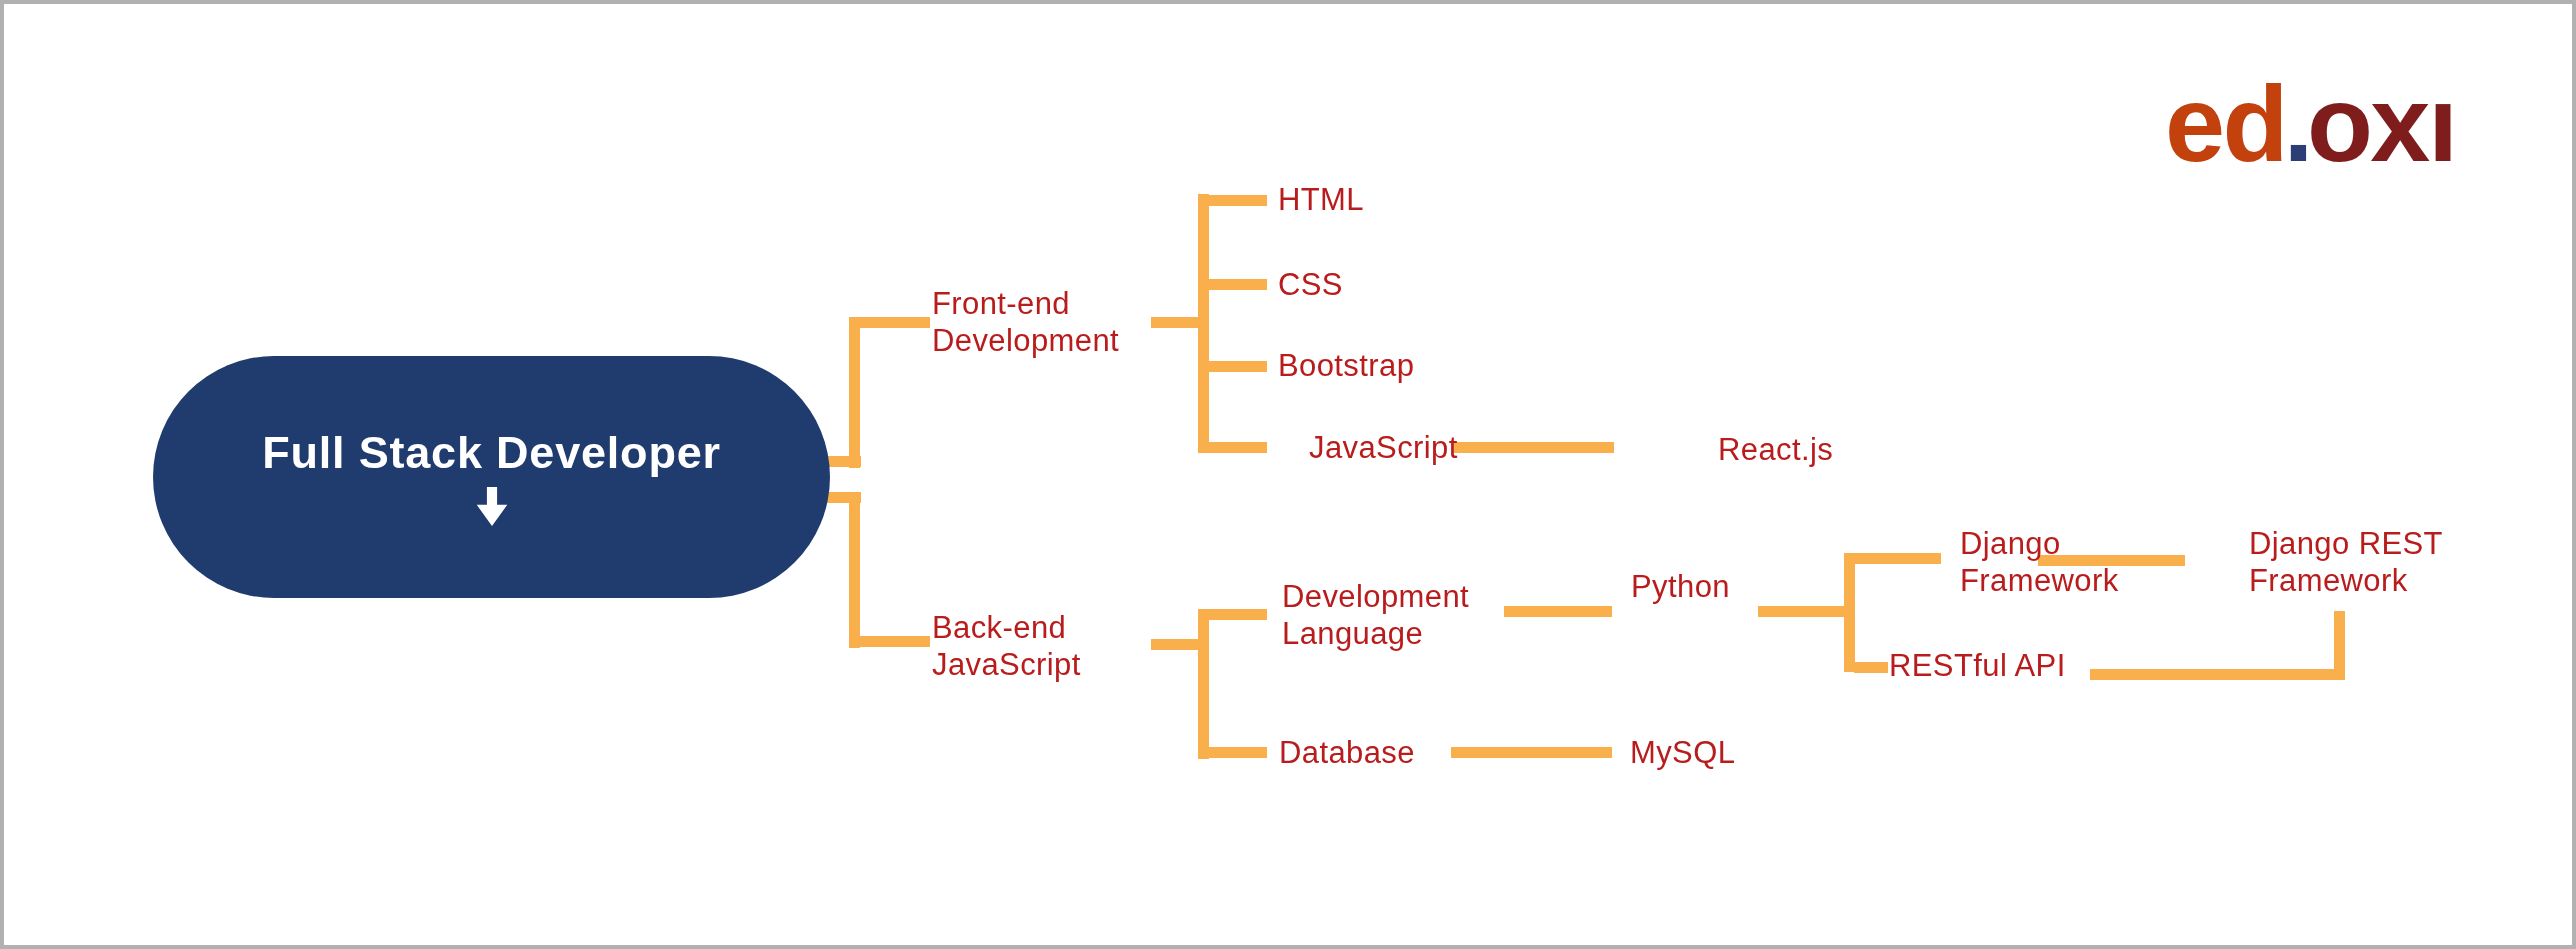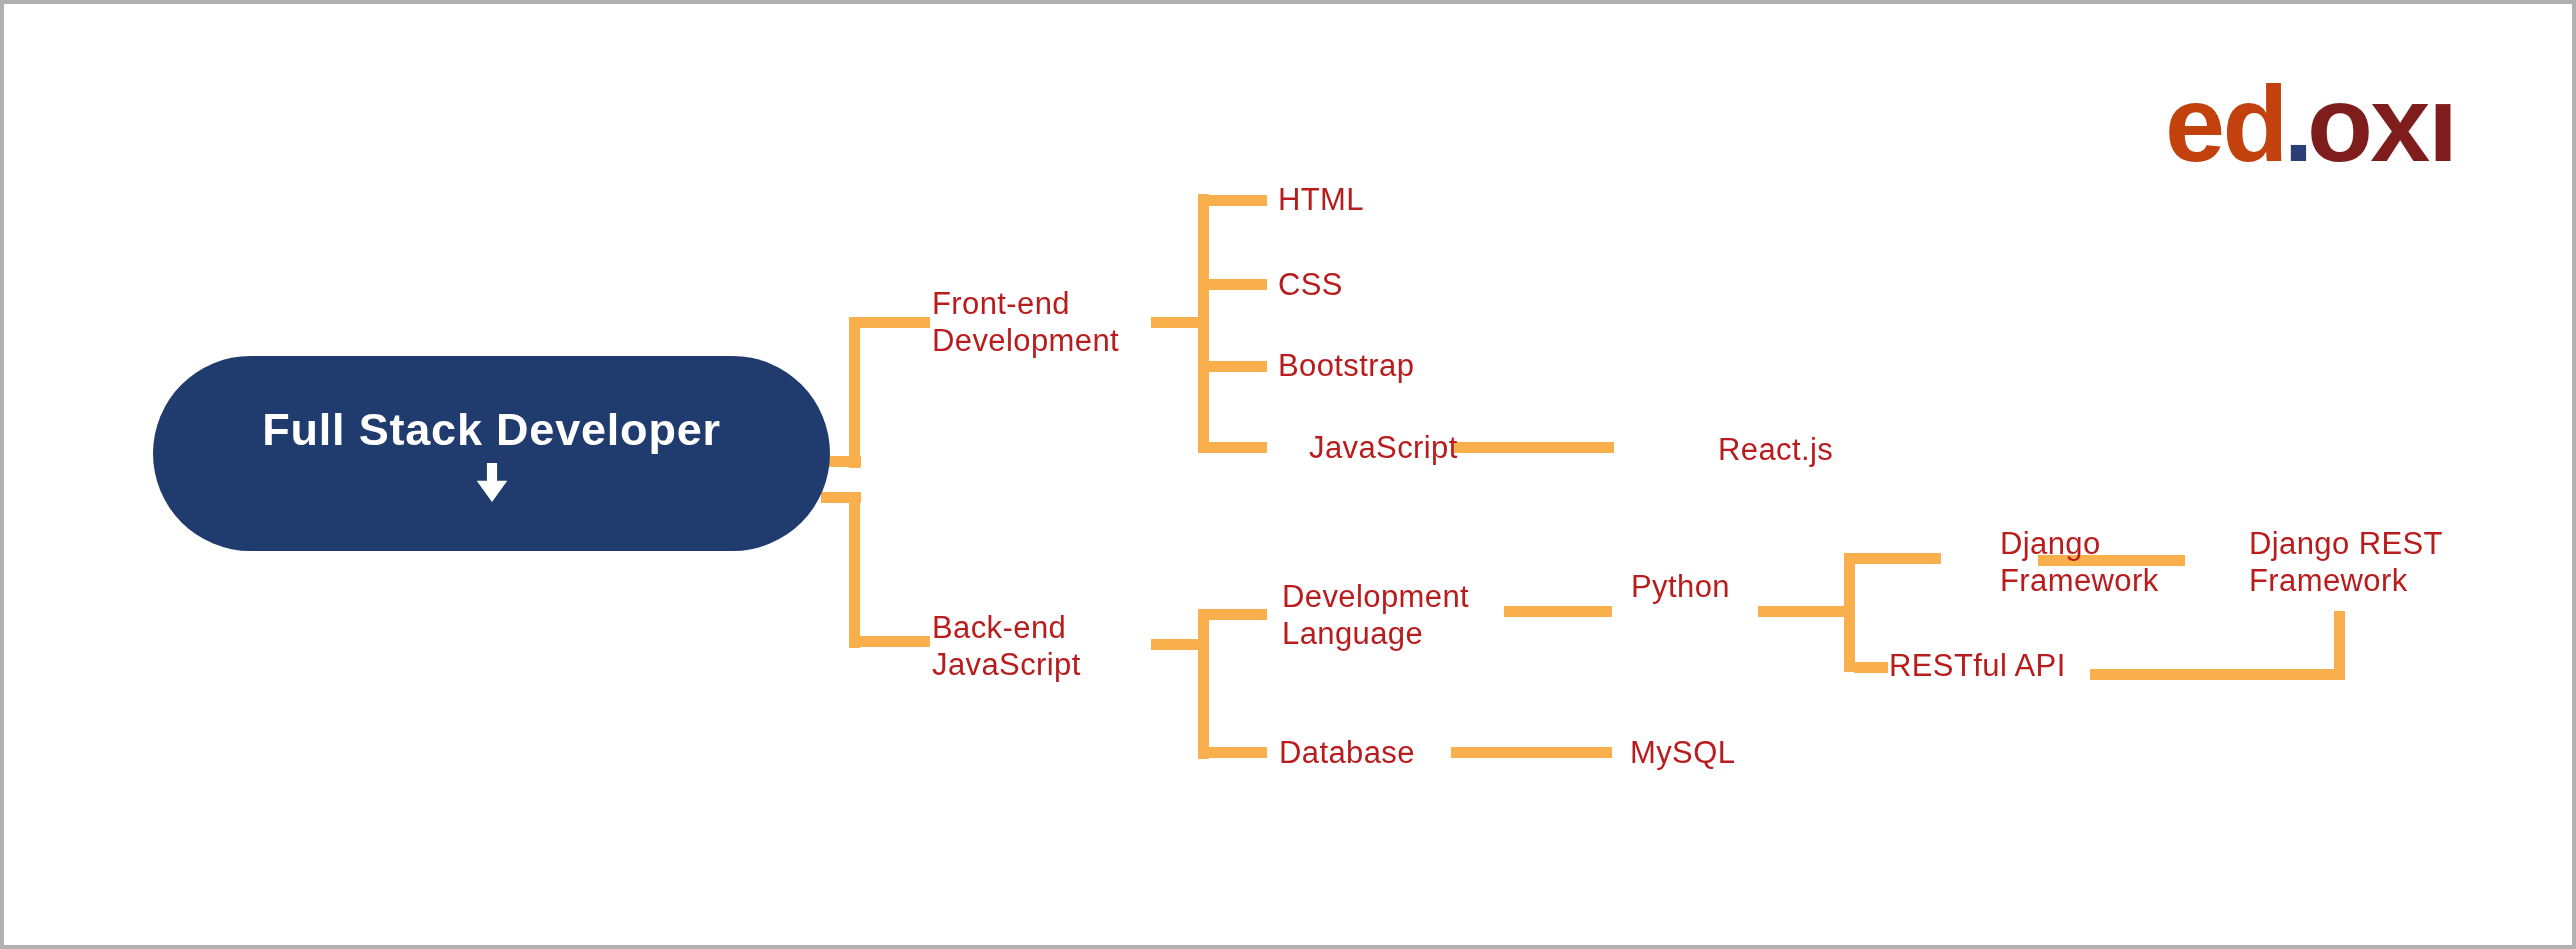--- a/index.html
+++ b/index.html
@@ -31,21 +31,21 @@
     white-space: pre-line;
     letter-spacing: 0.4px;
   }
 
   
   .root-pill {
     position: absolute;
     left: 149px;
     top: 352px;
     width: 677px;
-    height: 195px;
+    height: 242px;
     background: #203C6E;
     border-radius: 121px;
     display: flex;
     flex-direction: column;
     align-items: center;
     justify-content: center;
     gap: 8.4px;
     color: #ffffff;
     text-align: center;
   }
@@ -129,21 +129,21 @@
   <div class="node" style="left:1274px; top:343px;">Bootstrap</div>
   <div class="node" style="left:1305px; top:425px;">JavaScript</div>
   <div class="node" style="left:1714px; top:427px;">React.js</div>
   <div class="node" style="left:928px; top:605px;">Back-end
 JavaScript</div>
   <div class="node" style="left:1278px; top:574px;">Development
 Language</div>
   <div class="node" style="left:1627px; top:564px;">Python</div>
   <div class="node" style="left:1275px; top:730px;">Database</div>
   <div class="node" style="left:1626px; top:730px;">MySQL</div>
-  <div class="node" style="left:1956px; top:521px;margin-left:40px;">Django
+  <div class="node" style="left:1956px; top:521px;">Django
 Framework</div>
   <div class="node" style="left:1885px; top:643px;">RESTful API</div>
   <div class="node" style="left:2245px; top:521px;">Django REST
 Framework</div>
 
   <div class="logo">
     <span class="logo-blue">ed</span><span class="logo-dot">.</span><span class="logo-gold">oxı</span>
   </div>
 
 </div>

